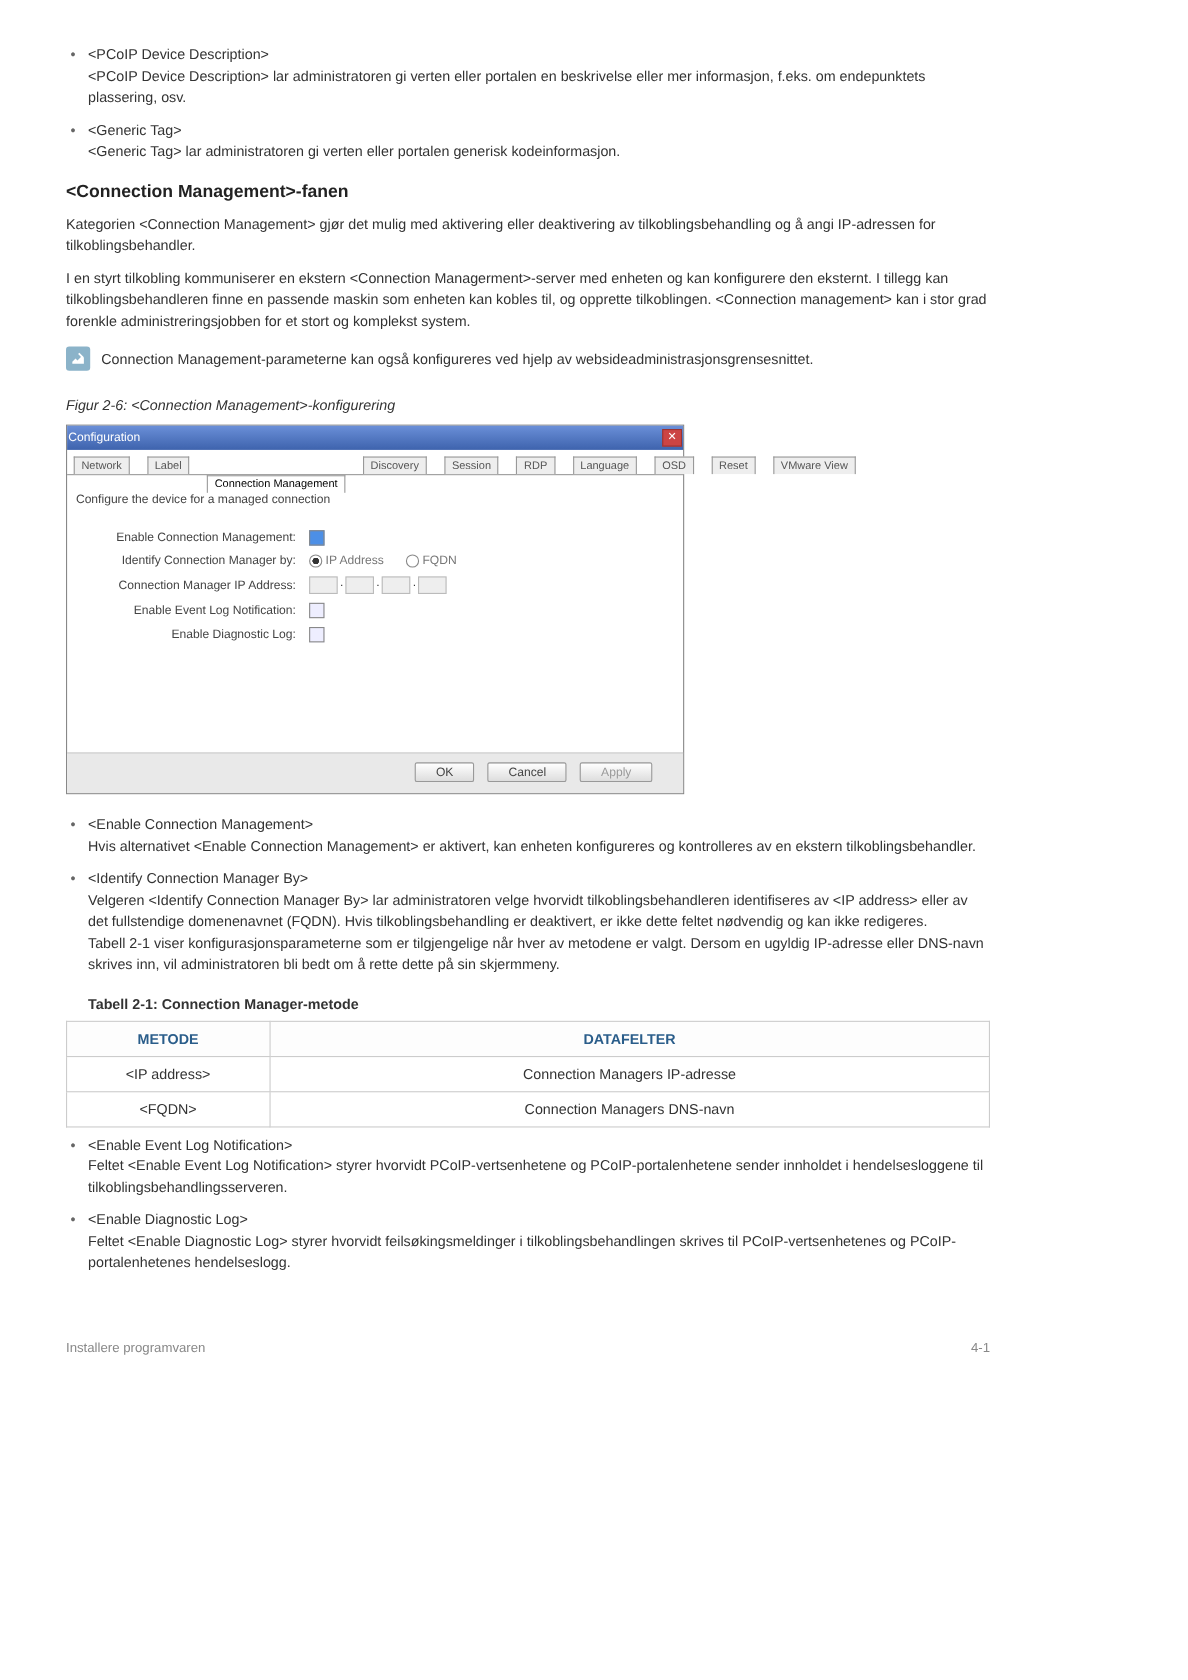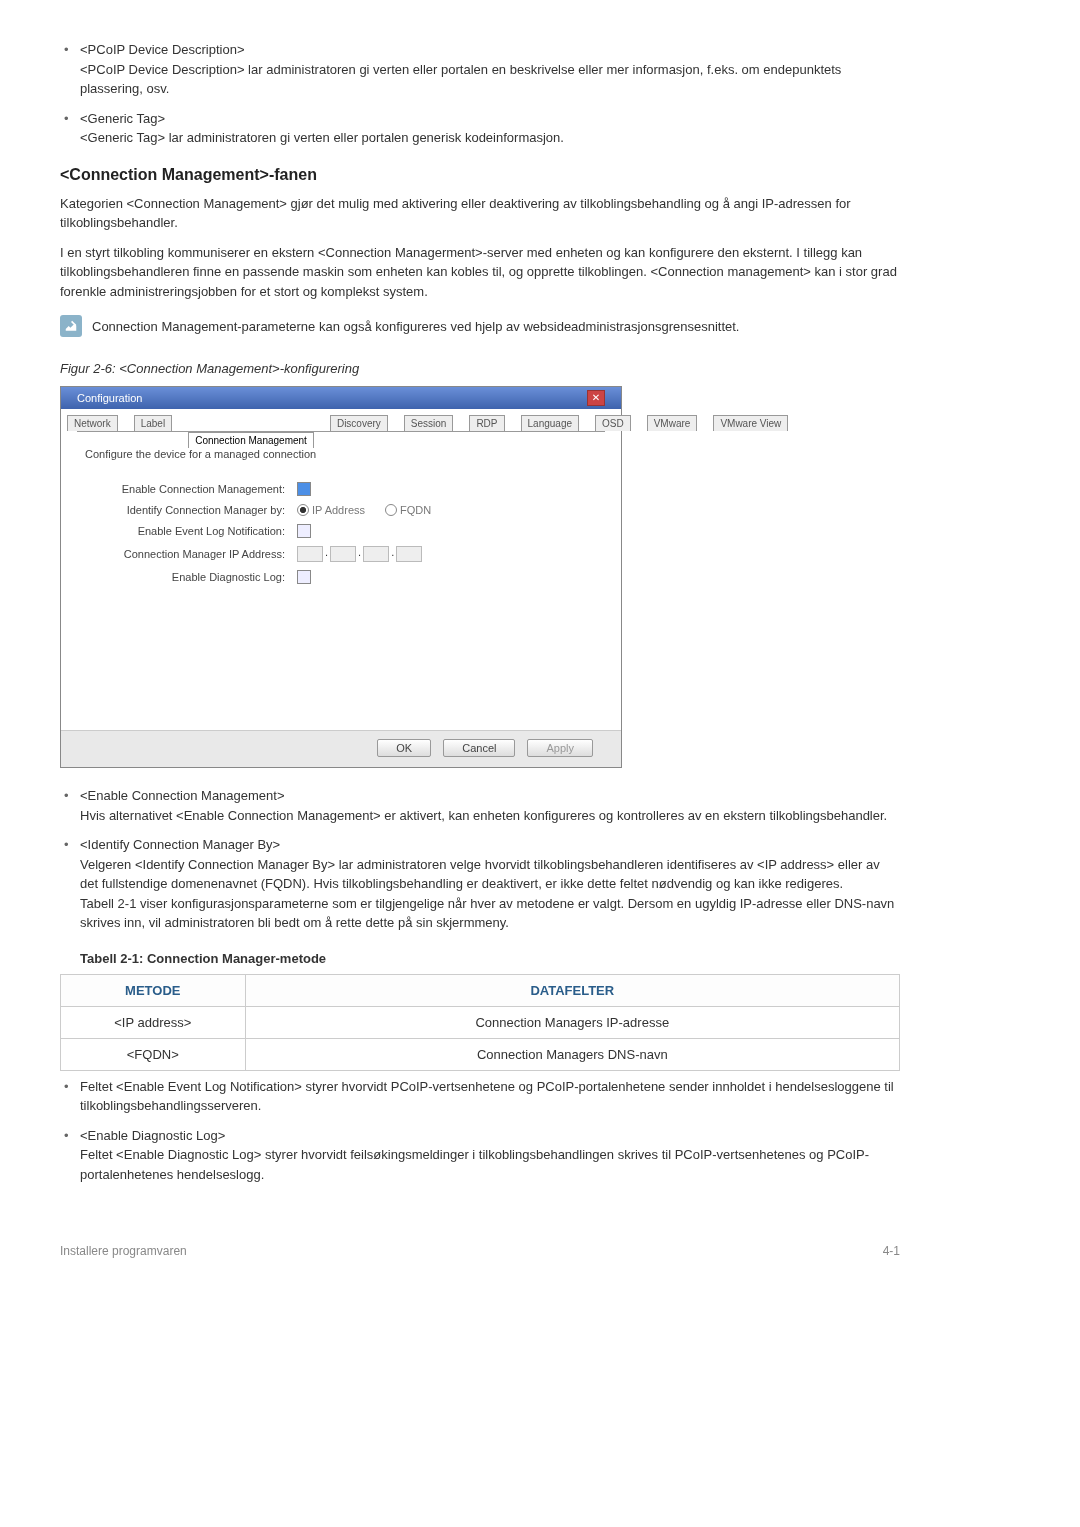--- a/index.html
+++ b/index.html
@@ -75,21 +75,21 @@
   .dialog {
     width: 560px;
     border: 1px solid #888;
     background: #fff;
     margin-bottom: 18px;
     font-size: 11px;
   }
   .dialog-title {
     background: linear-gradient(#6a8fd8, #3e63ad);
     color: #fff;
-    padding: 3px 16px;
+    padding: 3px 1px;
     display: flex;
     justify-content: space-between;
     align-items: center;
   }
   .dialog-close {
     background: #c44;
     color: #fff;
     width: 16px;
     height: 14px;
     text-align: center;
@@ -112,22 +112,22 @@
     white-space: nowrap;
   }
   .tab.active {
     background: #fff;
     color: #000;
     position: relative;
     top: 17px;
   }
   .dialog-body {
     border-top: 1px solid #999;
-    margin: 0 16px;
-    padding: 12px 8px 106px 8px;
+    margin: 0 0;
+    padding: 12px 8px 60px 8px;
     min-height: 180px;
   }
   .form-row {
     display: flex;
     align-items: center;
     margin: 8px 0;
   }
   .form-label {
     width: 200px;
     text-align: right;
@@ -256,21 +256,21 @@
   </div>
   <div class="tabs-row">
     <span class="tab">Network</span>
     <span class="tab">Label</span>
     <span class="tab active">Connection Management</span>
     <span class="tab">Discovery</span>
     <span class="tab">Session</span>
     <span class="tab">RDP</span>
     <span class="tab">Language</span>
     <span class="tab">OSD</span>
-    <span class="tab">VMware</span>
+    <span class="tab">Reset</span>
     <span class="tab">VMware View</span>
   </div>
   <div class="dialog-body">
     <div class="intro-line">Configure the device for a managed connection</div>
 
     <div class="form-row">
       <span class="form-label">Enable Connection Management:</span>
       <span class="chk checked"></span>
     </div>
 
@@ -282,32 +282,32 @@
           <span>IP Address</span>
         </span>
         <span class="radio-opt">
           <span class="radio"></span>
           <span>FQDN</span>
         </span>
       </div>
     </div>
 
     <div class="form-row">
-      <span class="form-label">Enable Event Log Notification:</span>
-      <span class="chk"></span>
-    </div>
-
-    <div class="form-row">
       <span class="form-label">Connection Manager IP Address:</span>
       <div class="ip-field">
         <span class="ip-seg"></span>.
         <span class="ip-seg"></span>.
         <span class="ip-seg"></span>.
         <span class="ip-seg"></span>
       </div>
+    </div>
+
+    <div class="form-row">
+      <span class="form-label">Enable Event Log Notification:</span>
+      <span class="chk"></span>
     </div>
 
     <div class="form-row">
       <span class="form-label">Enable Diagnostic Log:</span>
       <span class="chk"></span>
     </div>
   </div>
   <div class="dialog-buttons">
     <span class="dlg-btn">OK</span>
     <span class="dlg-btn">Cancel</span>
@@ -343,20 +343,21 @@
     </tr>
     <tr>
       <td>&lt;FQDN&gt;</td>
       <td>Connection Managers DNS-navn</td>
     </tr>
   </tbody>
 </table>
 
 <ul class="top-list">
   <li>
+    <span class="item-term">&lt;Enable Event Log Notification&gt;</span>
     <span class="item-desc">Feltet &lt;Enable Event Log Notification&gt; styrer hvorvidt PCoIP-vertsenhetene og PCoIP-portalenhetene sender innholdet i hendelsesloggene til tilkoblingsbehandlingsserveren.</span>
   </li>
   <li>
     <span class="item-term">&lt;Enable Diagnostic Log&gt;</span>
     <span class="item-desc">Feltet &lt;Enable Diagnostic Log&gt; styrer hvorvidt feilsøkingsmeldinger i tilkoblingsbehandlingen skrives til PCoIP-vertsenhetenes og PCoIP-portalenhetenes hendelseslogg.</span>
   </li>
 </ul>
 
 <div class="footer">
   <span>Installere programvaren</span>

